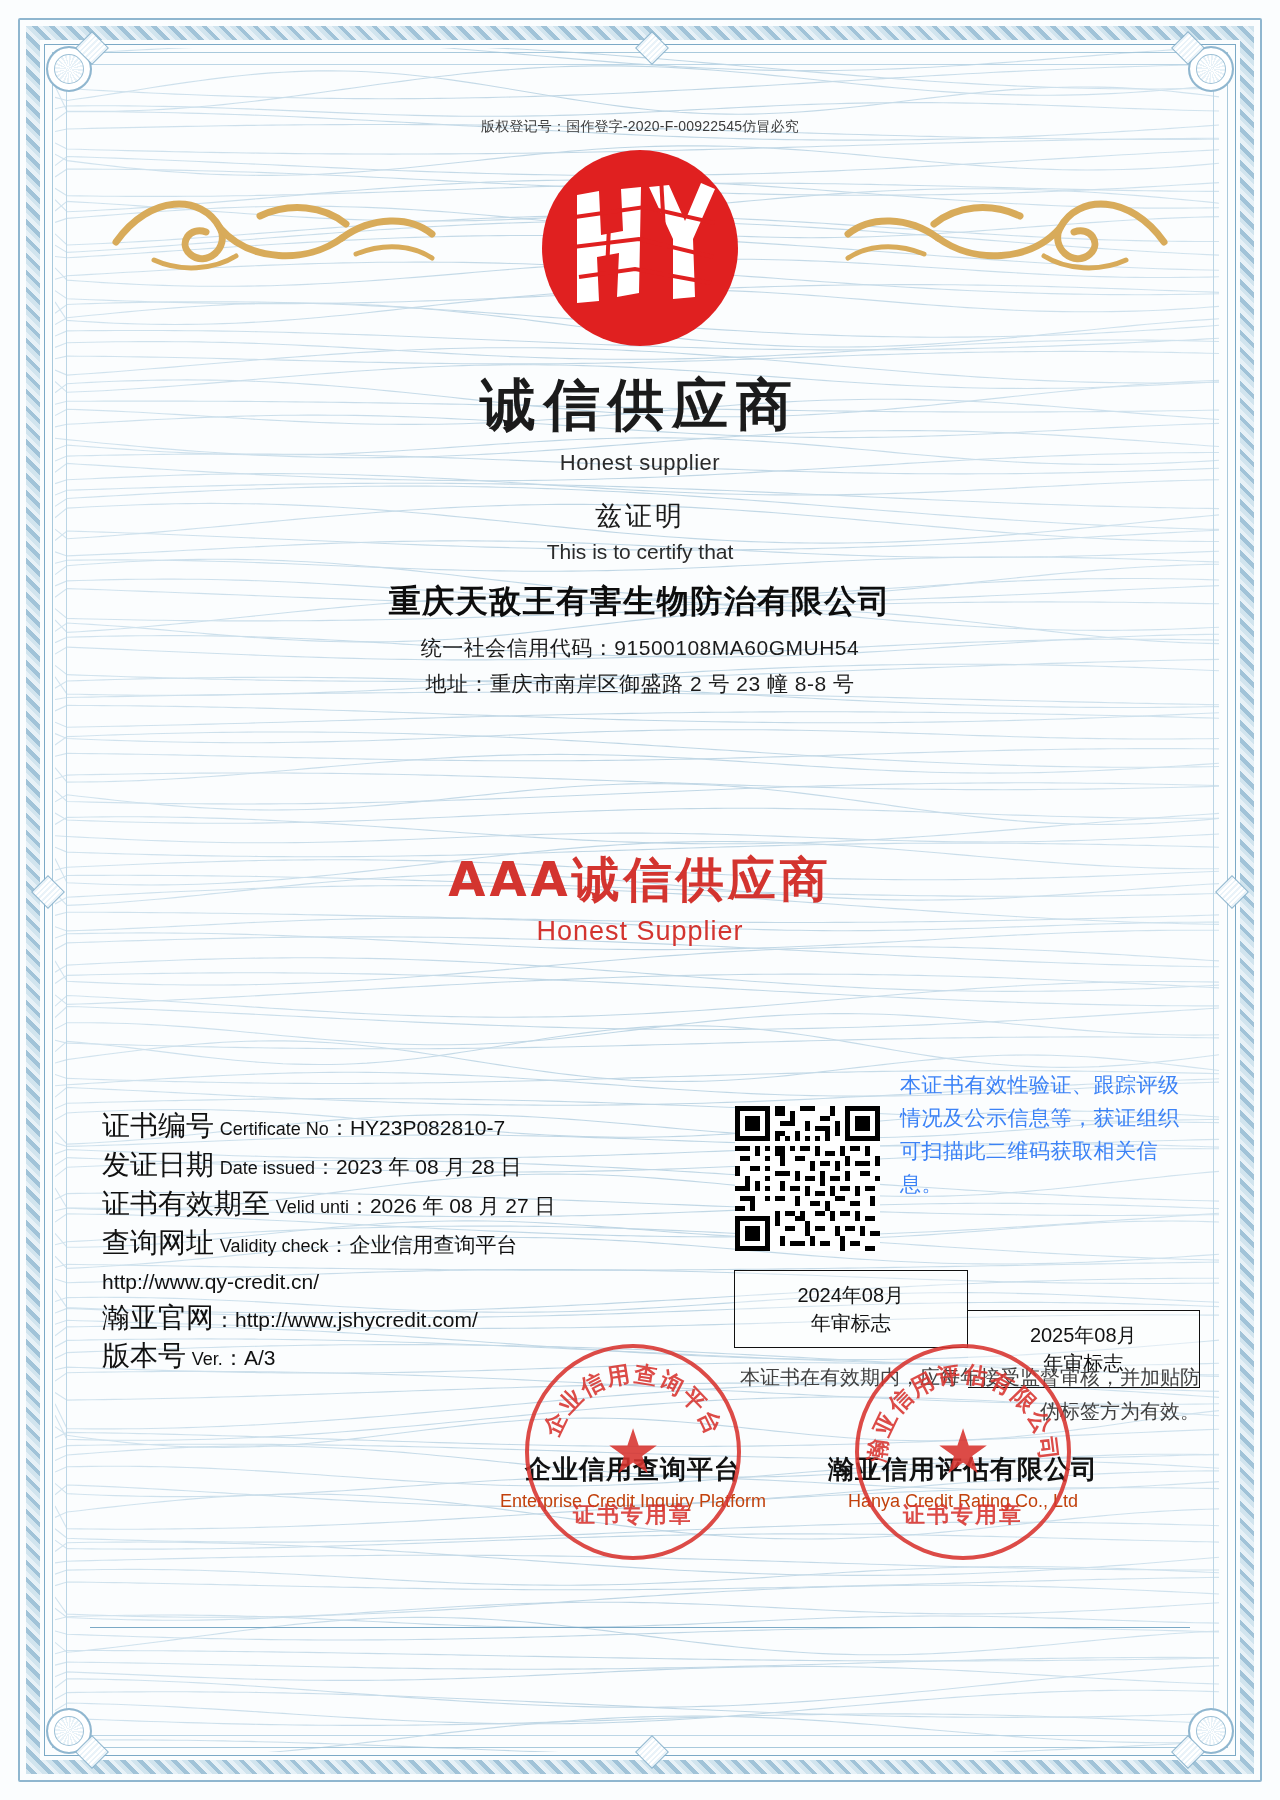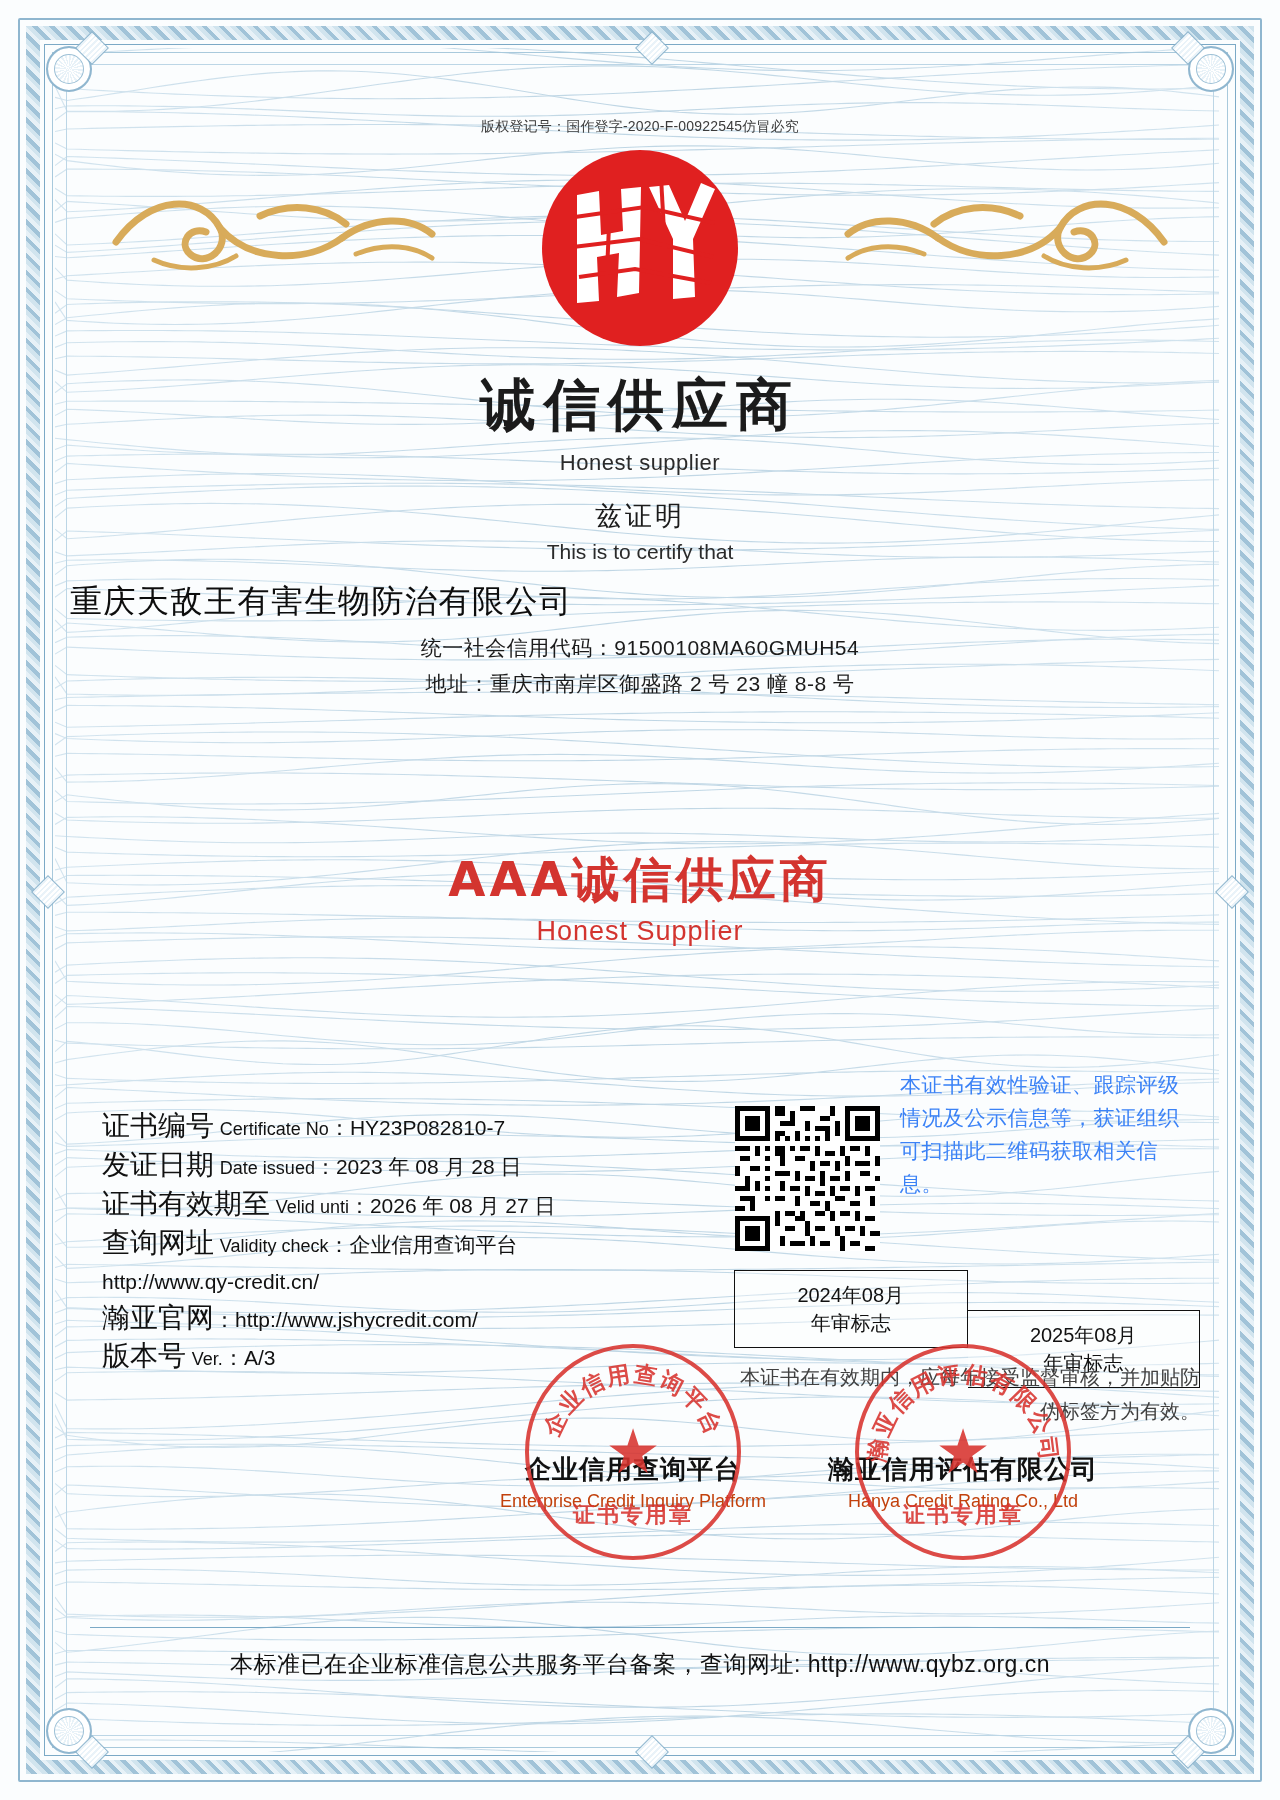--- a/index.html
+++ b/index.html
@@ -168,23 +168,23 @@
     position: absolute;
     top: 472px; left: 0; right: 0;
     text-align: center;
     font-size: 21px;
     color: #2a2a2a;
   }
 
   .company {
     position: absolute;
     top: 512px; left: 0; right: 0;
-    text-align: left;
+    text-align: center;
     font-size: 32px;
-    font-weight: normal;
+    font-weight: bold;
     color: #0d0d0d;
     letter-spacing: 1.5px;
   }
   .credit-code {
     position: absolute;
     top: 566px; left: 0; right: 0;
     text-align: center;
     font-size: 21px;
     color: #1b1b1b;
     letter-spacing: .5px;
@@ -809,16 +809,15 @@
               <textPath href="#arcR" startOffset="50%">瀚亚信用评估有限公司</textPath>
             </text>
           </svg>
           <div class="star">★</div>
           <div class="seal-sub">证书专用章</div>
         </div>
       </div>
     </div>
 
     <div class="footer-rule"></div>
-    <div class="footer-note">本标准已在企业标准信息公共服务平台备案，查询网址: http://www.qybz.org.cn</div>
 
   </div>
 </div>
 
 </body></html>

